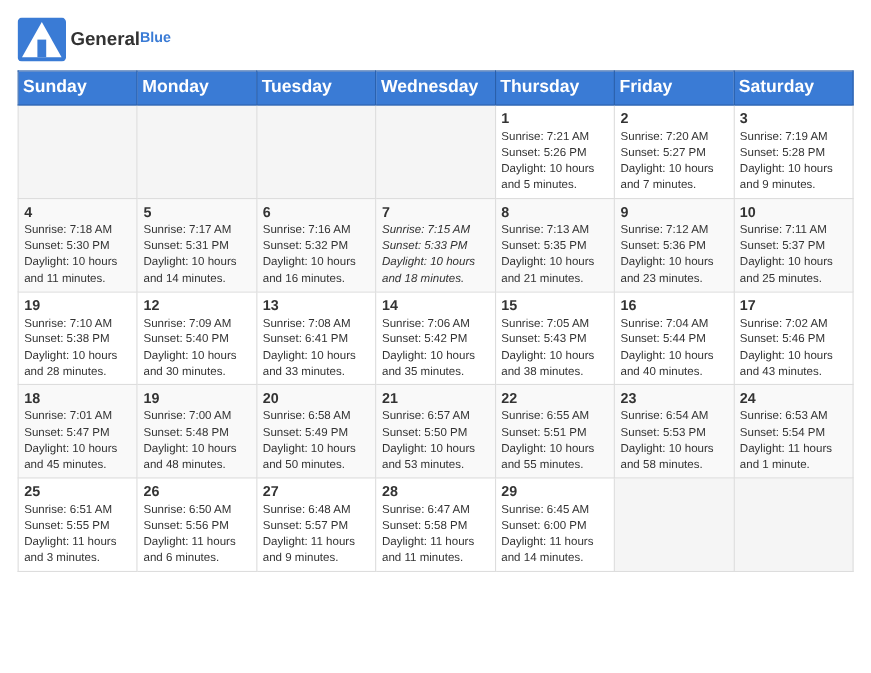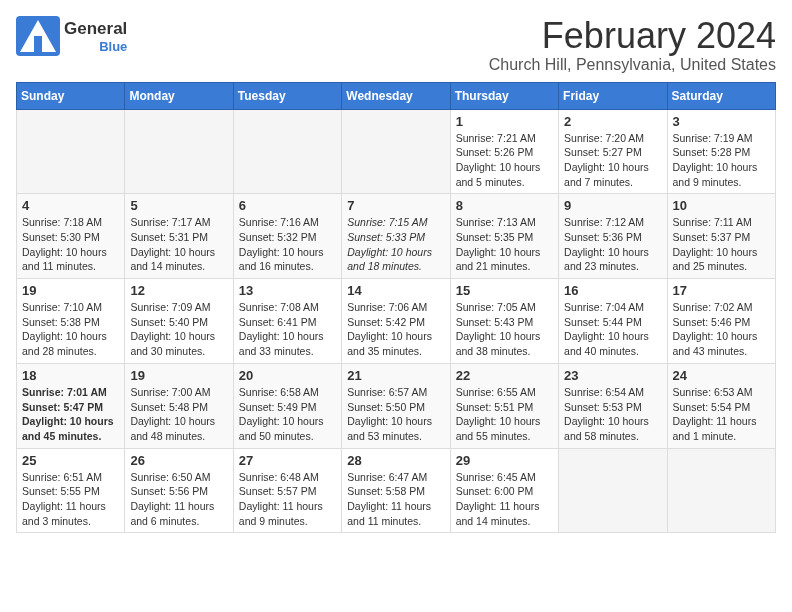--- a/index.html
+++ b/index.html
@@ -16,22 +16,21 @@
       align-items: flex-start;
       margin-bottom: 8px;
     }
     .logo-row {
       display: flex;
       align-items: center;
       gap: 4px;
     }
     .logo-text {
       display: flex;
-      flex-direction: column;
-      text-align: right;
+      flex-direction: row;
     }
     .logo-general-text { color: #333; font-weight: bold; font-size: 17px; }
     .logo-blue-text { color: #3a7bd5; font-weight: bold; font-size: 13px; }
     .title-block {
       text-align: right;
     }
     .title-block h1 {
       font-size: 36px;
       font-weight: normal;
       color: #333;
@@ -45,21 +44,21 @@
     table {
       width: 100%;
       border-collapse: collapse;
       font-size: 11px;
     }
     thead tr th {
       background-color: #3a7bd5;
       color: #fff;
       padding: 6px 4px;
       text-align: left;
-      font-size: 12px;
+      font-size: 16px;
       font-weight: bold;
       border: 1px solid #2a5faa;
     }
     tbody tr td {
       border: 1px solid #ddd;
       vertical-align: top;
       padding: 4px 5px;
       width: 14.28%;
       min-height: 80px;
       color: #333;
@@ -93,24 +92,20 @@
     <svg width="44" height="40" viewBox="0 0 44 40">
       <rect x="0" y="0" width="44" height="40" rx="4" fill="#3a7bd5"></rect>
       <polygon points="22,4 40,36 4,36" fill="white"></polygon>
       <rect x="18" y="20" width="8" height="16" fill="#3a7bd5"></rect>
     </svg>
     <div class="logo-text">
       <span class="logo-general-text">General</span>
       <span class="logo-blue-text">Blue</span>
     </div>
   </div>
-  <div class="title-block">
-    <h1>February 2024</h1>
-    <h2>Church Hill, Pennsylvania, United States</h2>
-  </div>
 </div>
 
 <table>
   <thead>
     <tr>
     <th>Sunday</th>
         <th>Monday</th>
         <th>Tuesday</th>
         <th>Wednesday</th>
         <th>Thursday</th>
@@ -191,21 +186,21 @@
         <td><span class="day-num">16</span><span class="day-info" style="white-space: pre-line;">Sunrise: 7:04 AM
 Sunset: 5:44 PM
 Daylight: 10 hours
 and 40 minutes.</span></td>
         <td><span class="day-num">17</span><span class="day-info" style="white-space: pre-line;">Sunrise: 7:02 AM
 Sunset: 5:46 PM
 Daylight: 10 hours
 and 43 minutes.</span></td>
       </tr>
       <tr>
-        <td><span class="day-num">18</span><span class="day-info" style="white-space: pre-line; font-weight: bold;">Sunrise: 7:01 AM
+        <td><span class="day-num">18</span><span class="day-info" style="white-space: pre-line;">Sunrise: 7:01 AM
 Sunset: 5:47 PM
 Daylight: 10 hours
 and 45 minutes.</span></td>
         <td><span class="day-num">19</span><span class="day-info" style="white-space: pre-line;">Sunrise: 7:00 AM
 Sunset: 5:48 PM
 Daylight: 10 hours
 and 48 minutes.</span></td>
         <td><span class="day-num">20</span><span class="day-info" style="white-space: pre-line;">Sunrise: 6:58 AM
 Sunset: 5:49 PM
 Daylight: 10 hours

